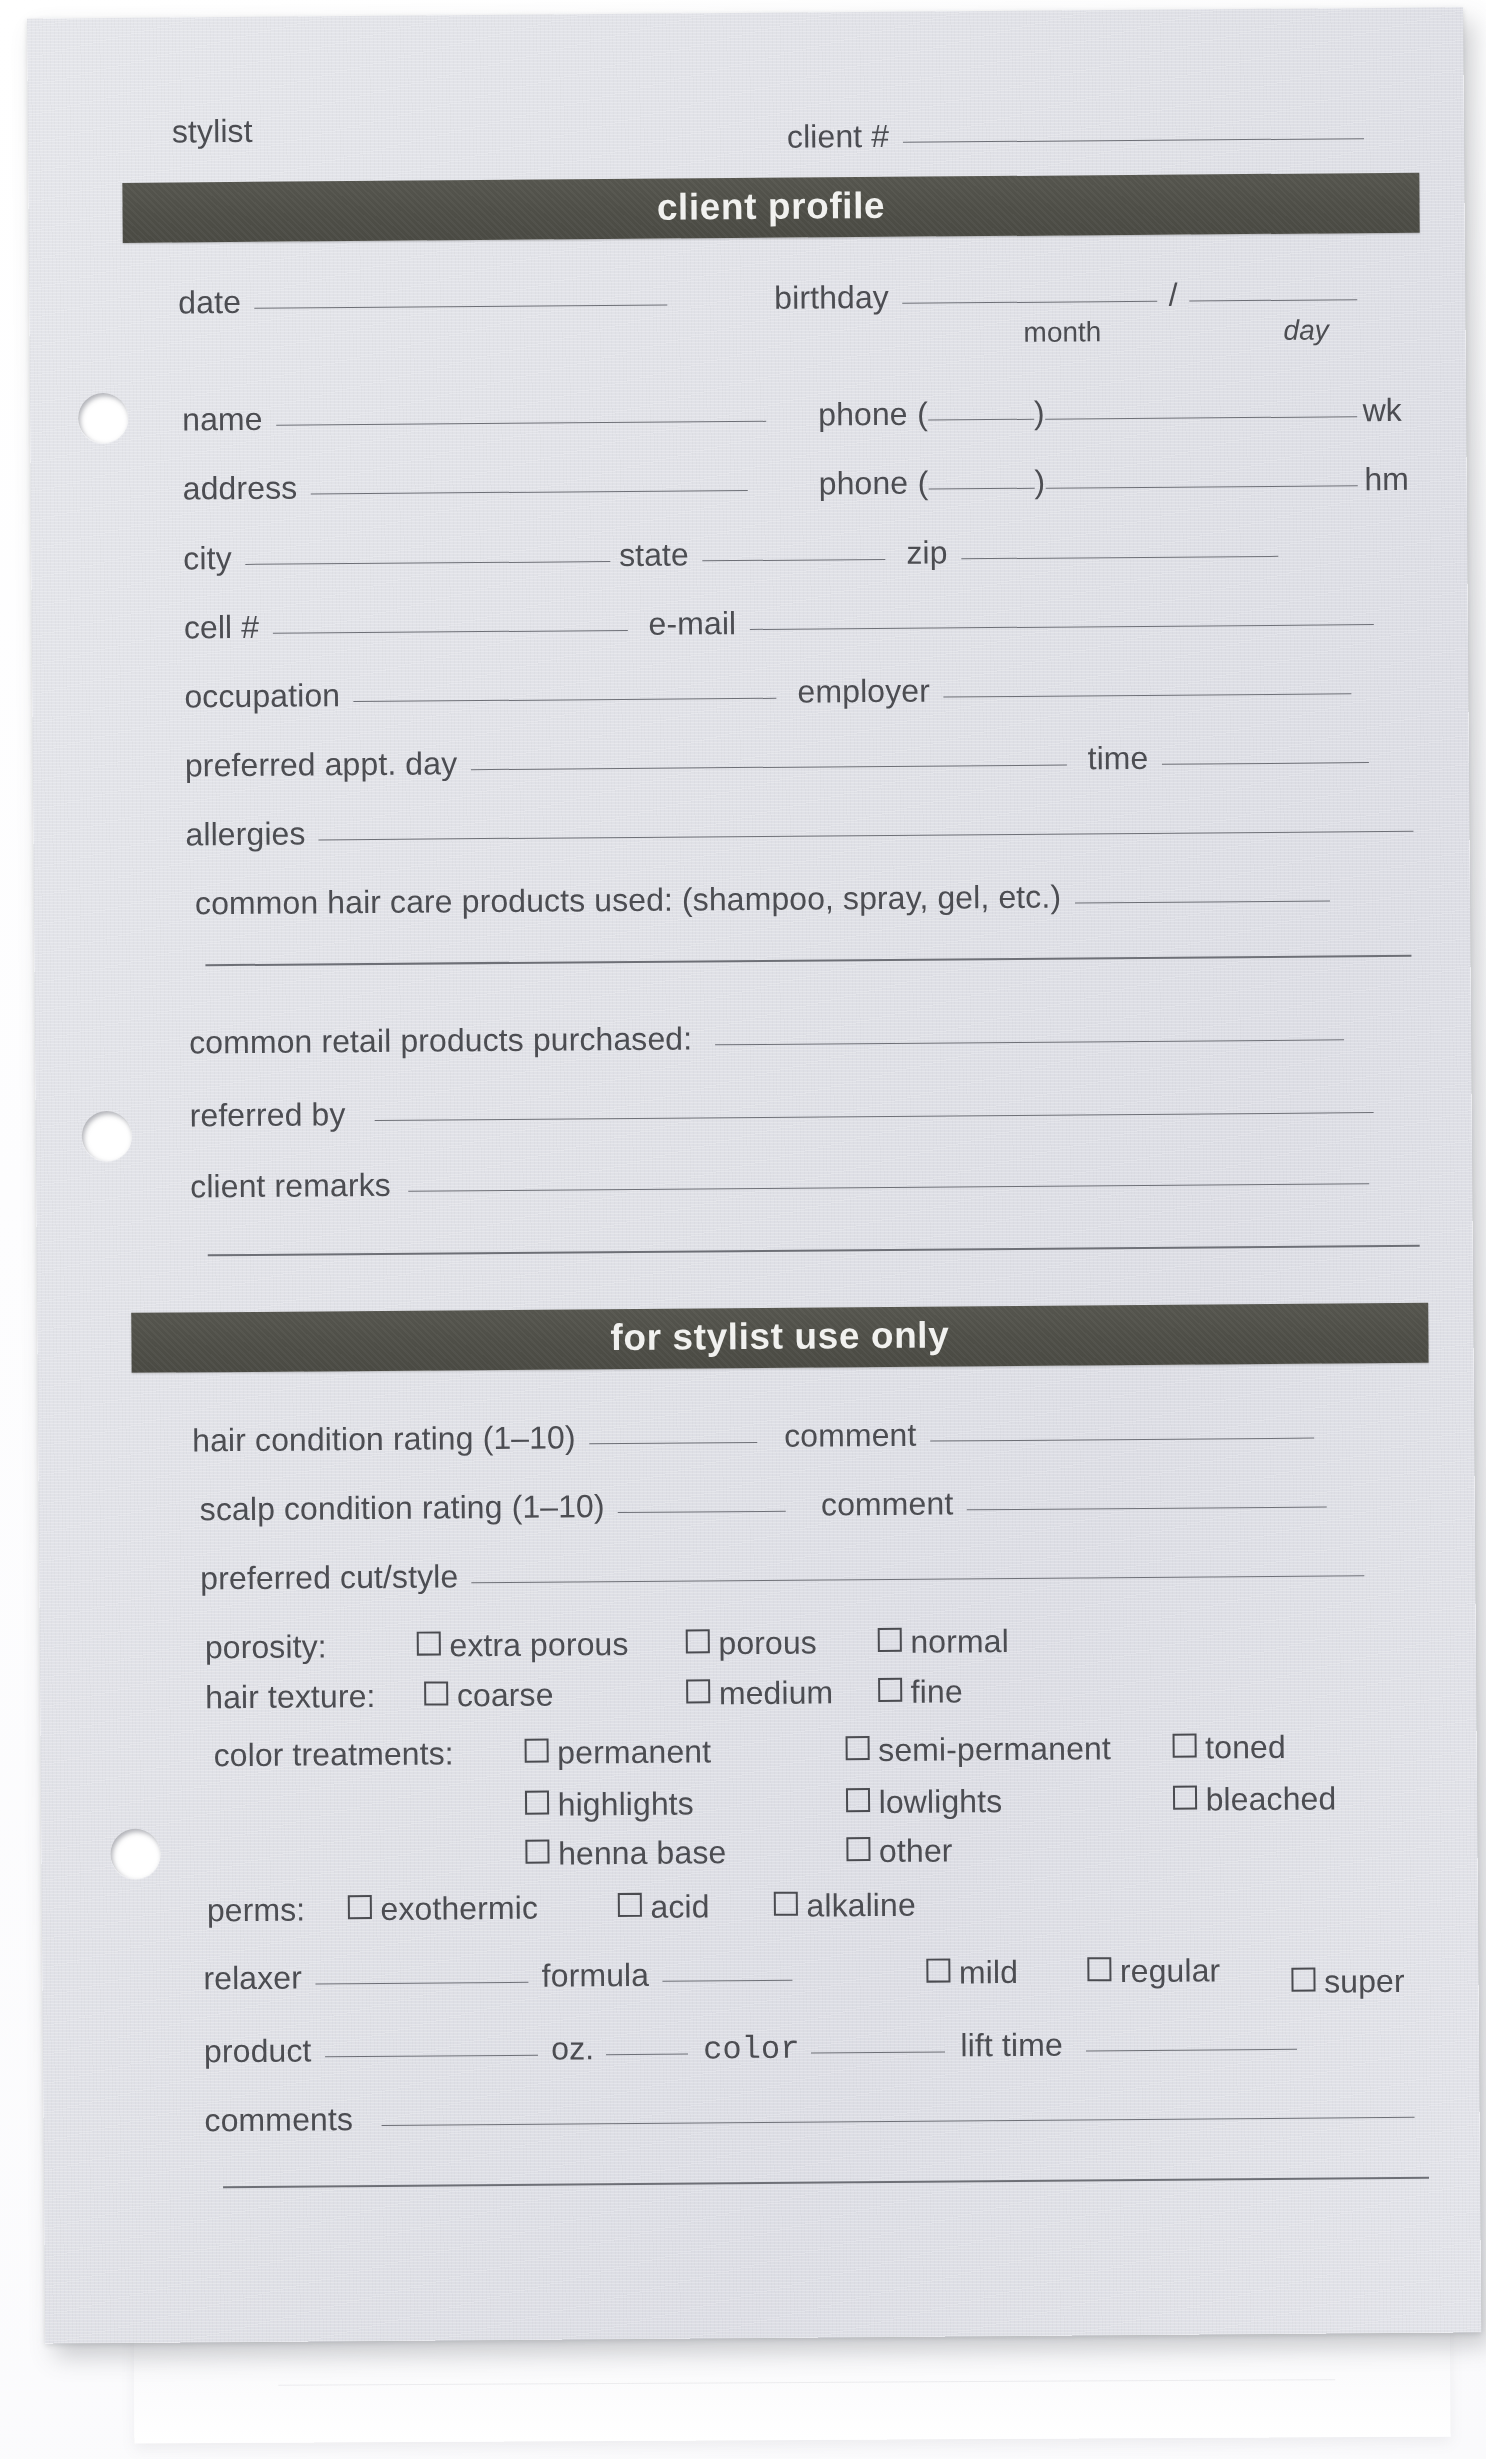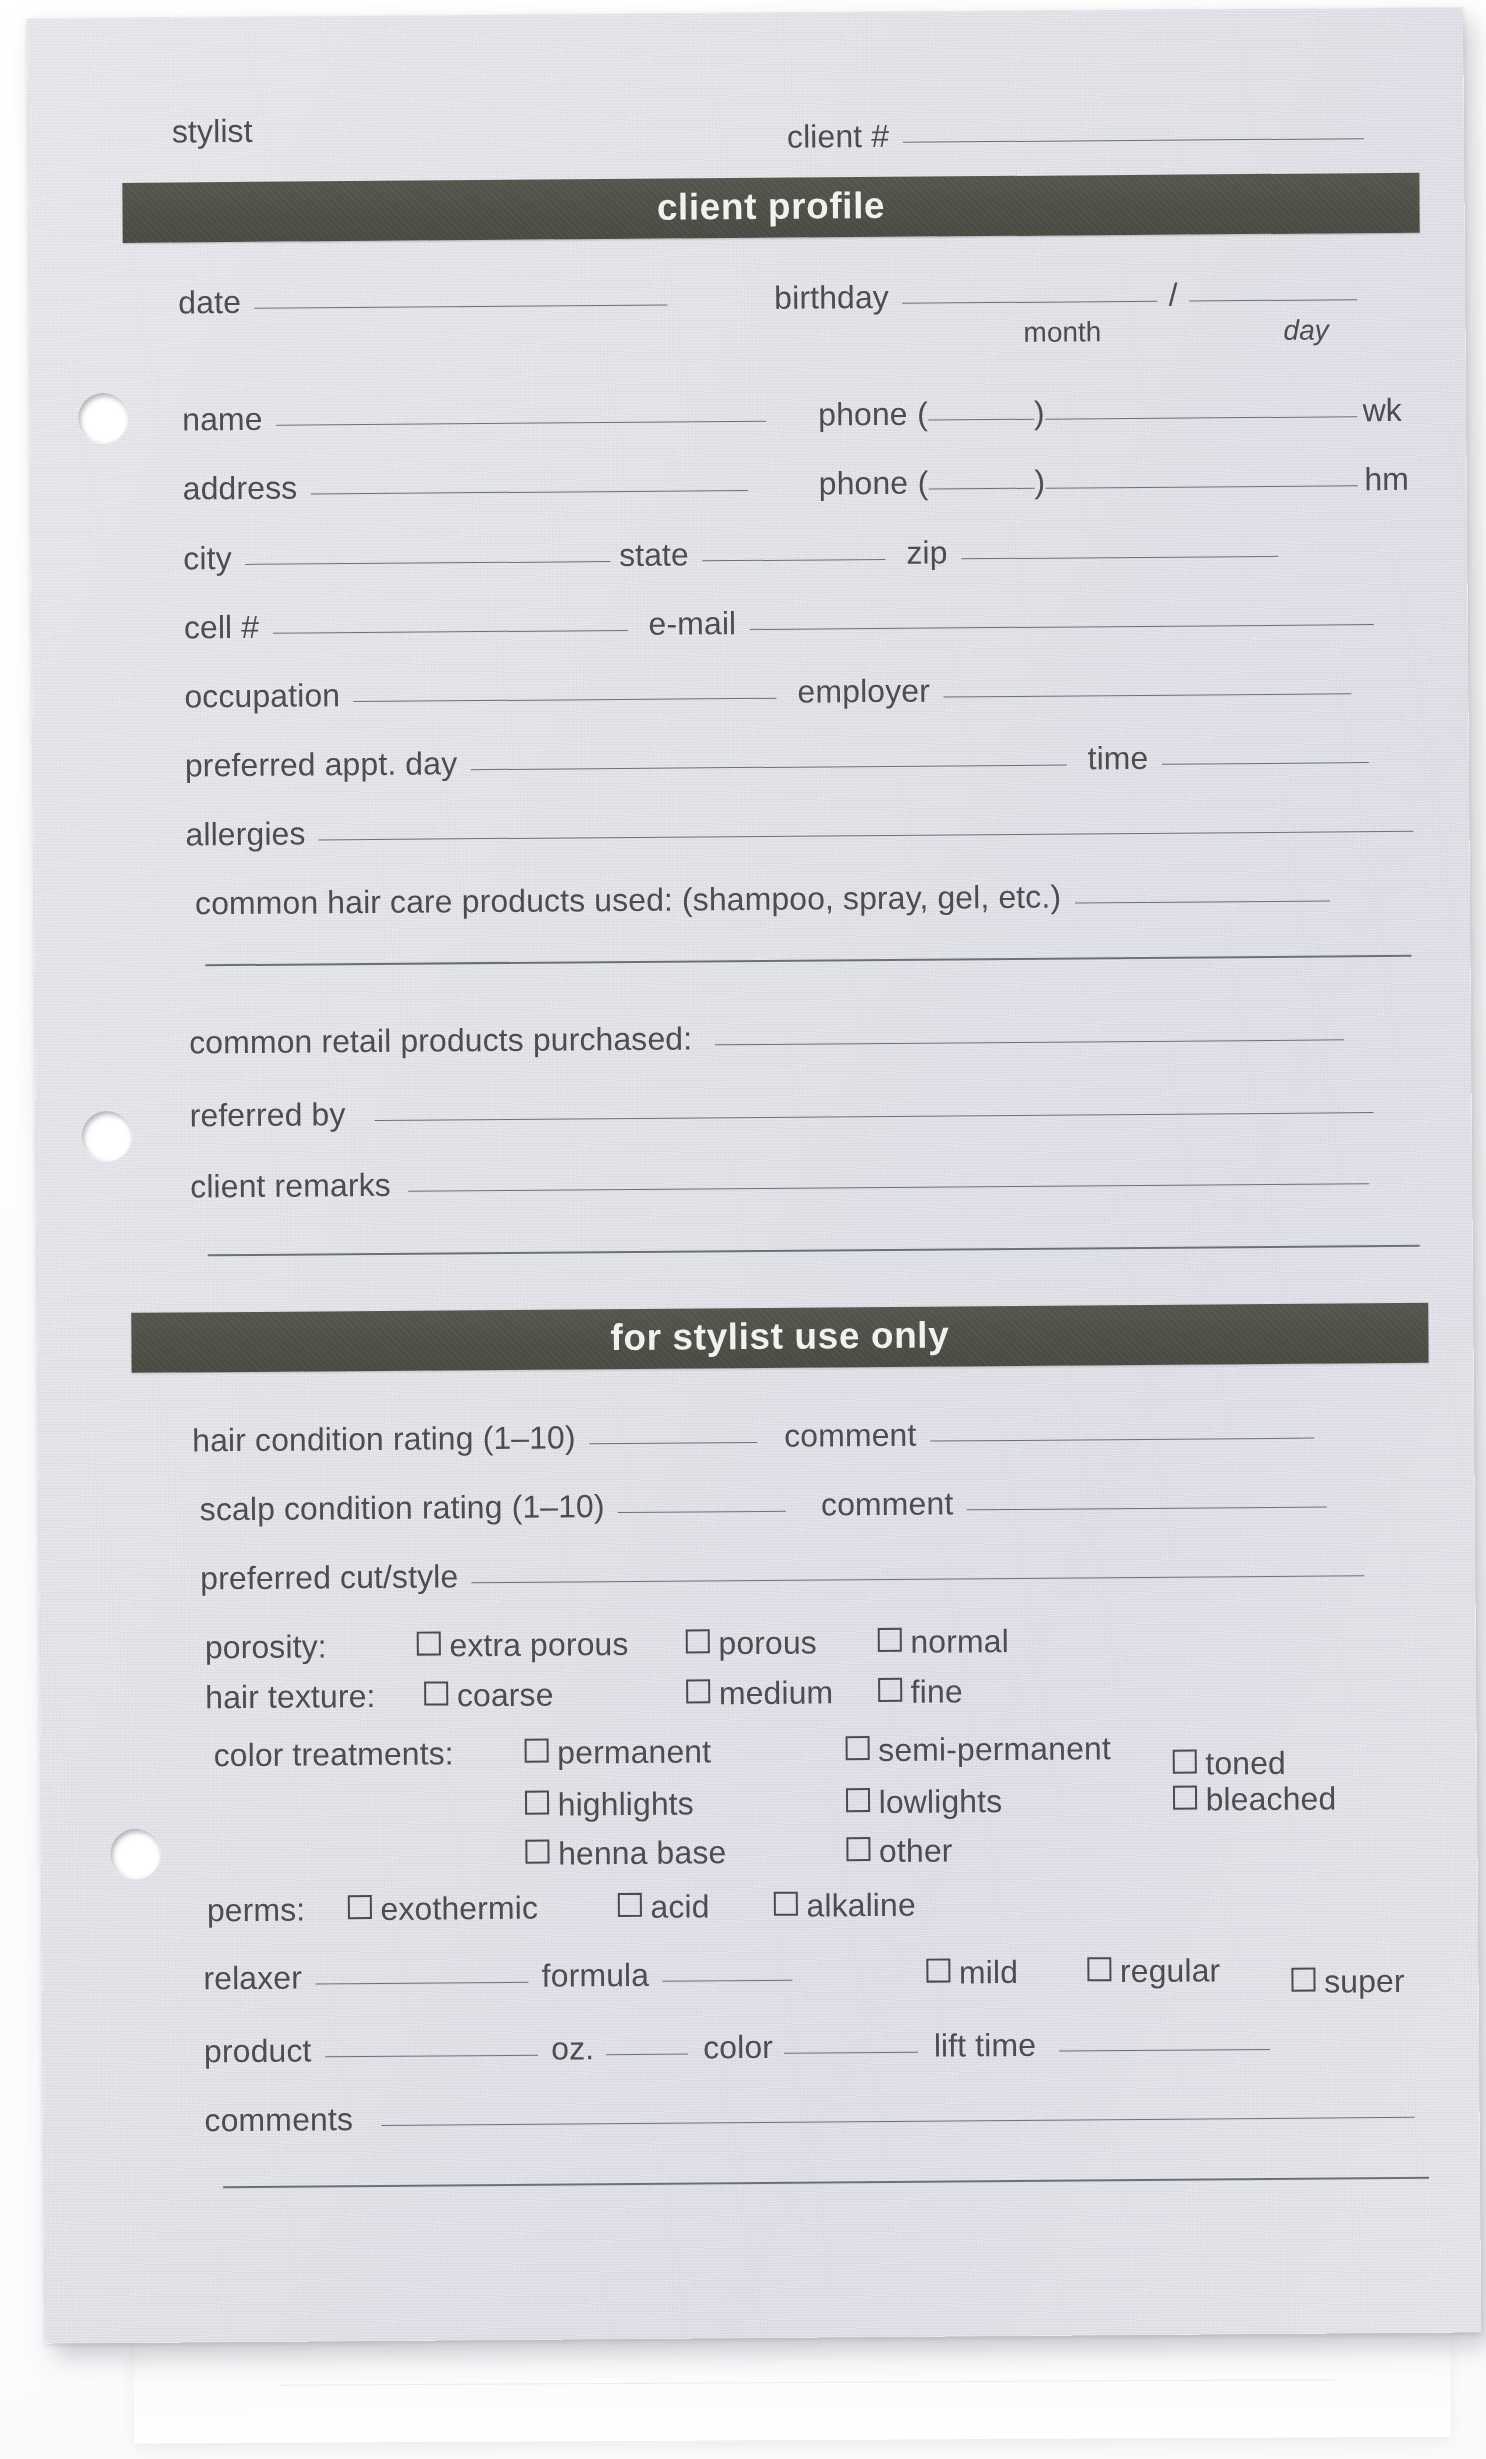--- a/index.html
+++ b/index.html
@@ -360,21 +360,21 @@
       <span class="lbl">color treatments:</span>
     </div>
     <div class="row" style="left:484px; top:1720px;">
       <span class="cb"></span>
       <span class="lbl">permanent</span>
     </div>
     <div class="row" style="left:805px; top:1720px;">
       <span class="cb"></span>
       <span class="lbl">semi-permanent</span>
     </div>
-    <div class="row" style="left:1132px; top:1720px;margin-top:16px;">
+    <div class="row" style="left:1132px; top:1720px;">
       <span class="cb"></span>
       <span class="lbl">toned</span>
     </div>
 
     <div class="row" style="left:484px; top:1772px;">
       <span class="cb"></span>
       <span class="lbl">highlights</span>
     </div>
     <div class="row" style="left:805px; top:1772px;">
       <span class="cb"></span>
@@ -427,21 +427,21 @@
     <div class="row" style="left:1249px; top:1943px;margin-top:12px;">
       <span class="cb"></span>
       <span class="lbl">super</span>
     </div>
 
     <div class="row" style="left:161px; top:2016px;">
       <span class="lbl">product</span>
       <span class="line" style="width:213px; margin-left:13.4px;"></span>
       <span class="lbl" style="margin-left:13.4px;">oz.</span>
       <span class="line" style="width:82px; margin-left:11.5px;"></span>
-      <span class="lbl" style="margin-left:15.4px;">color</span>
+      <span class="lbl" style="margin-left:15.4px;font-family:Liberation Mono, monospace;">color</span>
       <span class="line" style="width:134px; margin-left:11.5px;"></span>
       <span class="lbl" style="margin-left:15.4px;">lift time</span>
       <span class="line" style="width:211px; margin-left:23px;"></span>
     </div>
 
     <div class="row" style="left:161px; top:2085px;">
       <span class="lbl">comments</span>
       <span class="line" style="width:1033px; margin-left:29px;"></span>
     </div>
     <div class="rule" style="left:179px; top:2169px; width:1206px;"></div>

